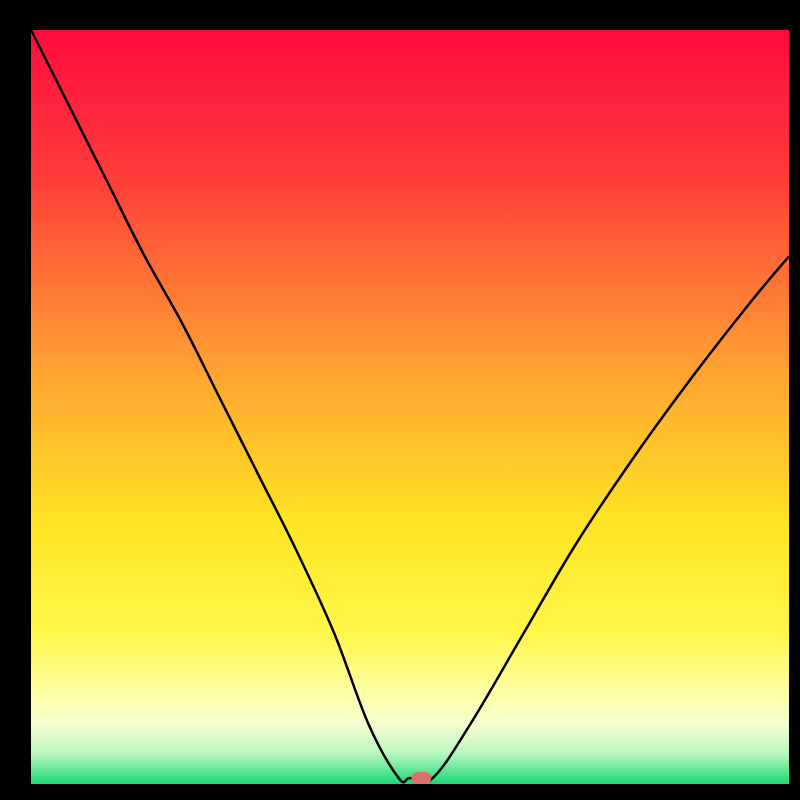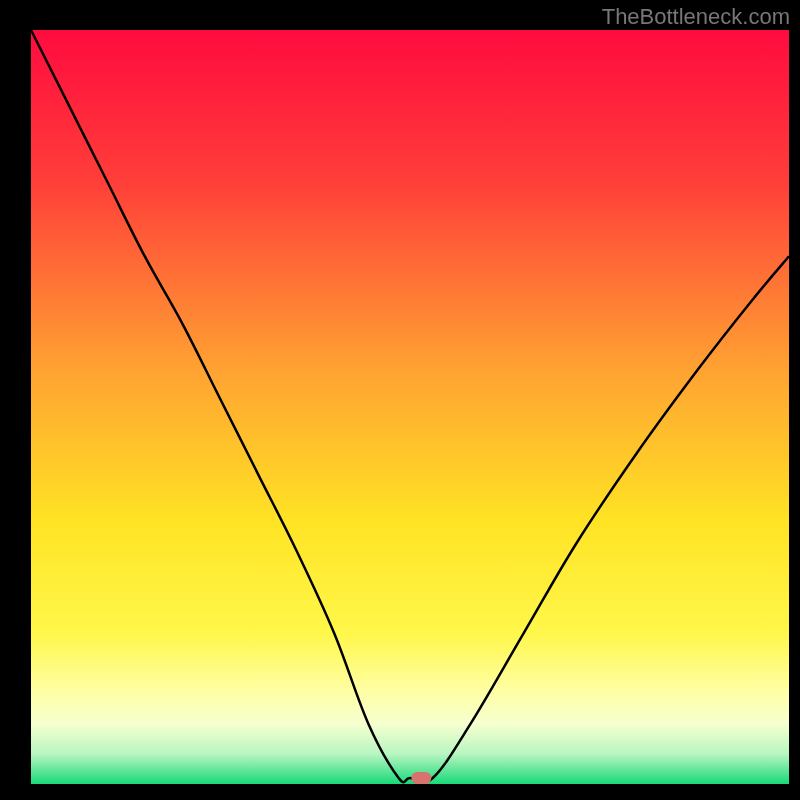--- a/index.html
+++ b/index.html
@@ -27,21 +27,20 @@
   svg {
     position: absolute;
     left: 0;
     top: 0;
   }
 </style>
 </head>
 <body>
 
 <div class="wrap">
-  <div class="attribution">TheBottleneck.com</div>
   <svg id="chart-svg" width="800" height="800" viewBox="0 0 800 800">
     <defs>
       <linearGradient id="bg-grad" x1="0" y1="0" x2="0" y2="1">
           <stop offset="0%" stop-color="#ff0b3f"></stop>
           <stop offset="20%" stop-color="#ff3e39"></stop>
           <stop offset="45%" stop-color="#ffa232"></stop>
           <stop offset="65%" stop-color="#ffe324"></stop>
           <stop offset="80%" stop-color="#fff74a"></stop>
           <stop offset="88%" stop-color="#ffffa8"></stop>
           <stop offset="92%" stop-color="#f6ffcf"></stop>

